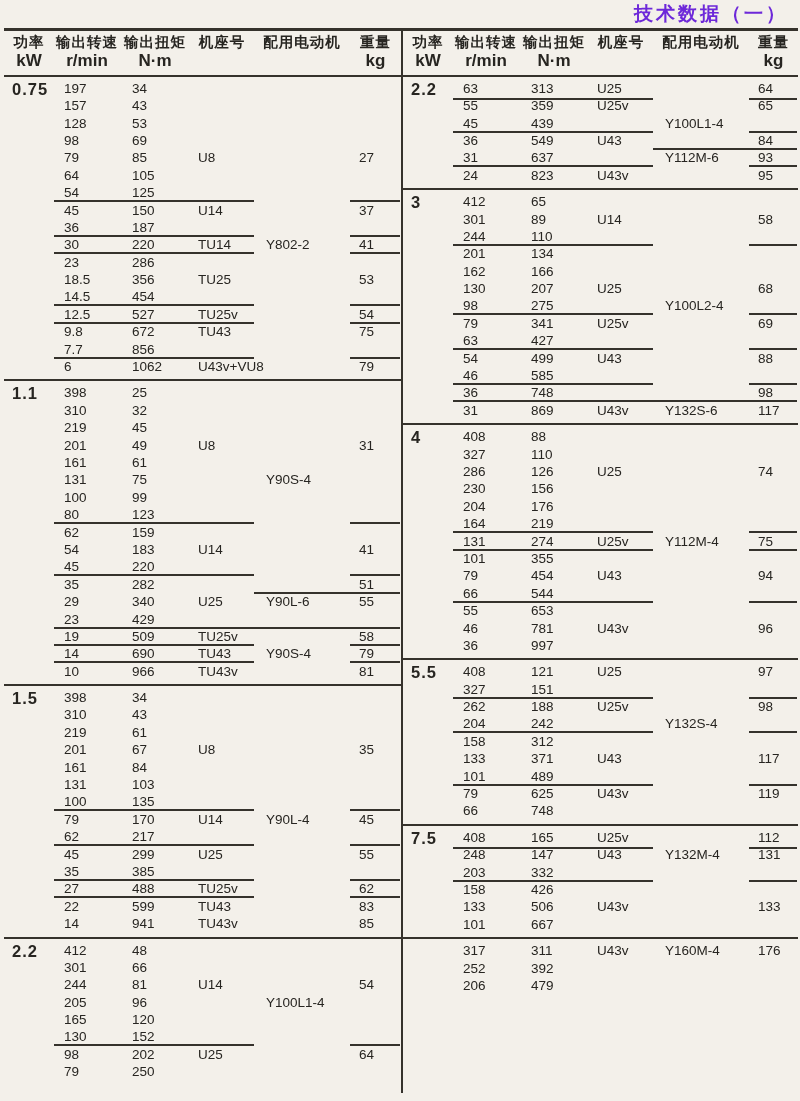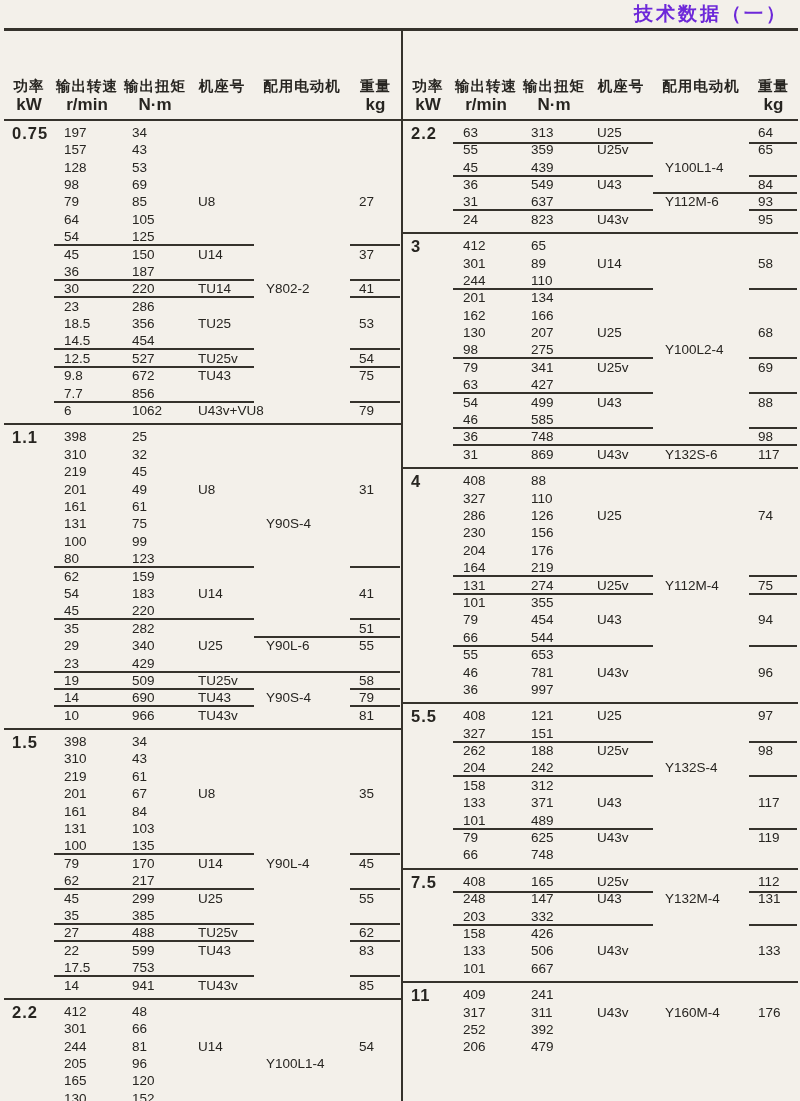--- a/index.html
+++ b/index.html
@@ -27,21 +27,20 @@
   }
   .half{
     width:50%;box-sizing:border-box;
   }
   .half.right{border-left:2px solid var(--line);}
   .thead{
     display:grid;
     grid-template-columns:50px 66px 70px 64px 96px 1fr;
     border-bottom:2px solid var(--line);
     padding:3px 0 3px 0;
-    margin-top:44px;
   }
   .th{
     text-align:center;font-weight:bold;line-height:1.2;
     display:flex;flex-direction:column;
   }
   .th .nm{font-size:14.5px;letter-spacing:1px;}
   .th .unit{font-size:17px;letter-spacing:0;min-height:16px;}
   .section{padding:3px 1px 4px 0;}
   .section.bt{border-top:2px solid var(--line);}
   .row{
@@ -475,28 +474,20 @@
           <div class="row">
             <div class="cell c-power"></div>
             <div class="cell c-speed">22</div>
             <div class="cell c-torque">599</div>
             <div class="cell c-frame">TU43</div>
             <div class="cell c-motor"></div>
             <div class="cell c-weight">83</div>
           </div>
           <div class="row">
             <div class="cell c-power"></div>
-            <div class="cell c-speed rl">17.5</div>
-            <div class="cell c-torque rl">753</div>
-            <div class="cell c-frame rl"></div>
-            <div class="cell c-motor"></div>
-            <div class="cell c-weight rl"></div>
-          </div>
-          <div class="row">
-            <div class="cell c-power"></div>
             <div class="cell c-speed">14</div>
             <div class="cell c-torque">941</div>
             <div class="cell c-frame">TU43v</div>
             <div class="cell c-motor"></div>
             <div class="cell c-weight">85</div>
           </div>
         </div>
         <div class="section bt">
           <div class="row">
             <div class="cell c-power power-label">2.2</div>
@@ -974,28 +965,20 @@
             <div class="cell c-power"></div>
             <div class="cell c-speed">101</div>
             <div class="cell c-torque">667</div>
             <div class="cell c-frame"></div>
             <div class="cell c-motor"></div>
             <div class="cell c-weight"></div>
           </div>
         </div>
         <div class="section bt">
           <div class="row">
-            <div class="cell c-power power-label">11</div>
-            <div class="cell c-speed">409</div>
-            <div class="cell c-torque">241</div>
-            <div class="cell c-frame"></div>
-            <div class="cell c-motor"></div>
-            <div class="cell c-weight"></div>
-          </div>
-          <div class="row">
             <div class="cell c-power"></div>
             <div class="cell c-speed">317</div>
             <div class="cell c-torque">311</div>
             <div class="cell c-frame">U43v</div>
             <div class="cell c-motor">Y160M-4</div>
             <div class="cell c-weight">176</div>
           </div>
           <div class="row">
             <div class="cell c-power"></div>
             <div class="cell c-speed">252</div>

